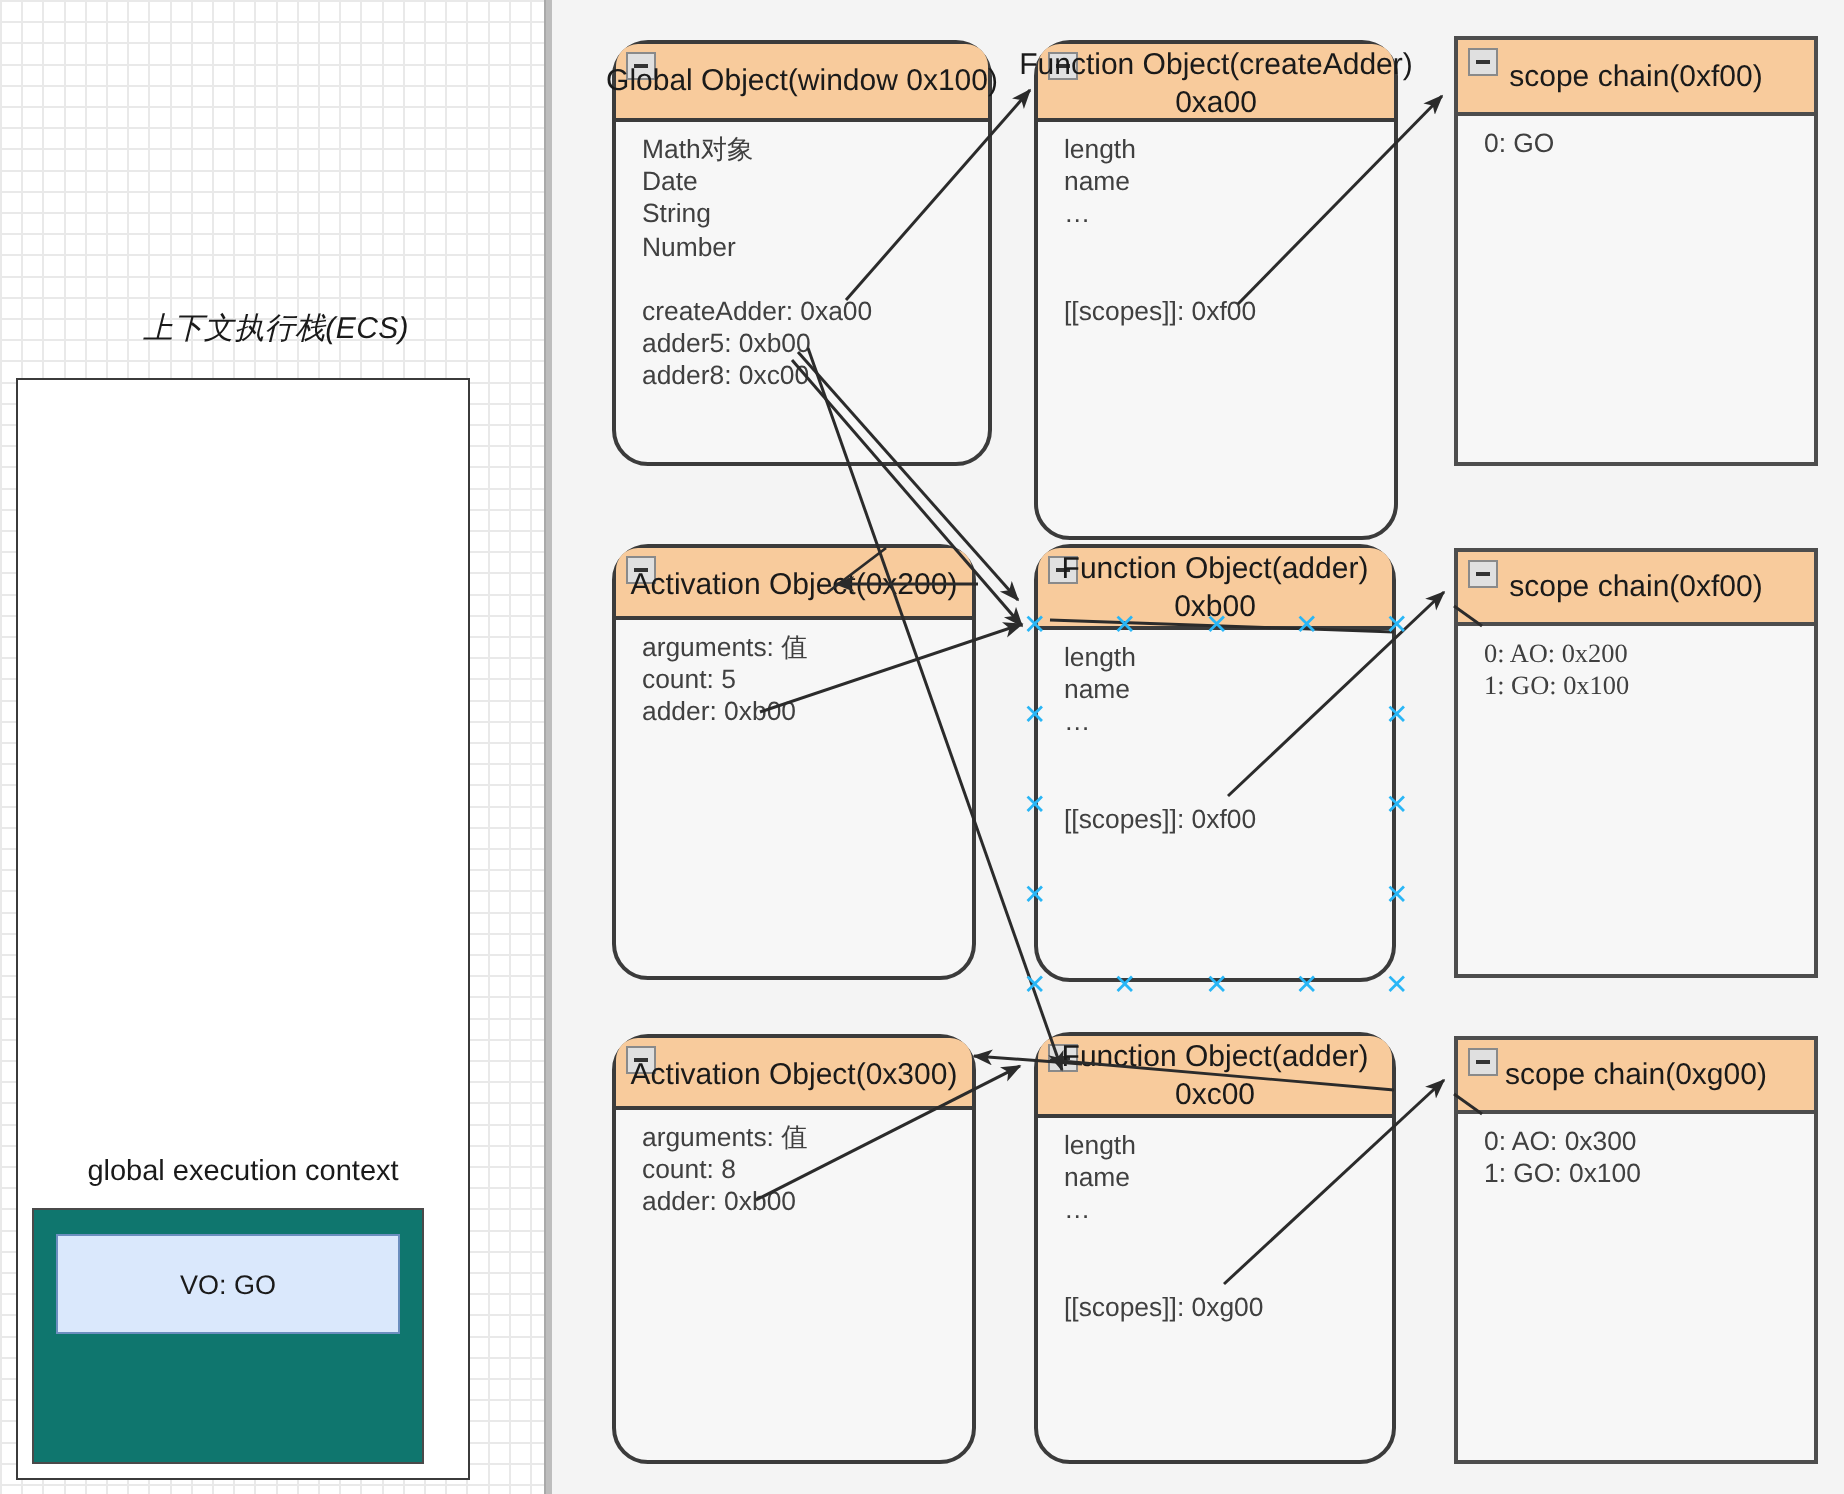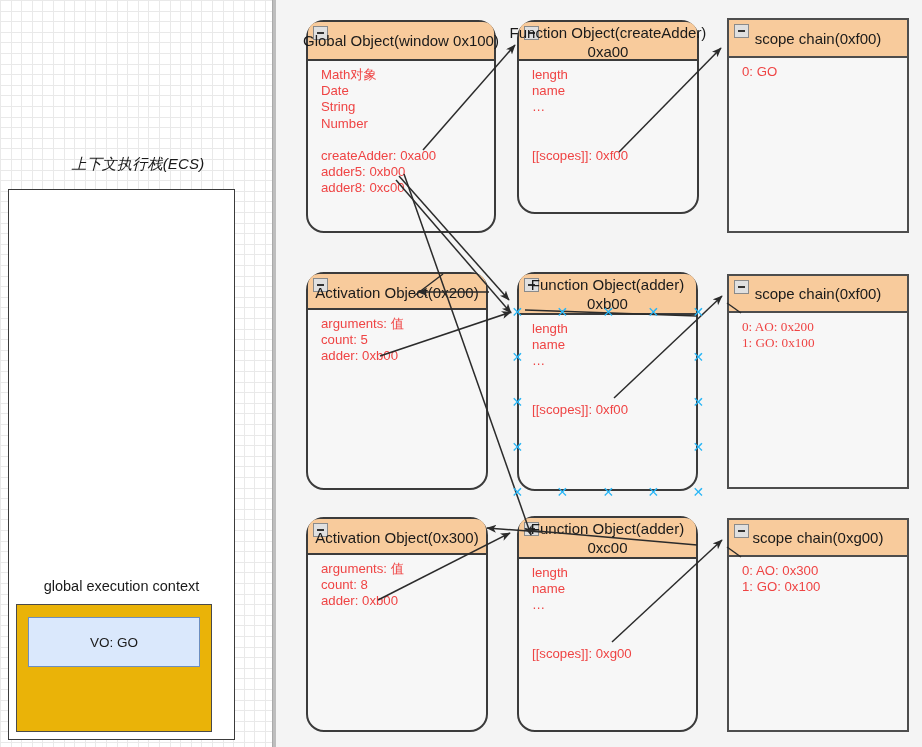--- a/index.html
+++ b/index.html
@@ -33,21 +33,21 @@
   .ecs-box{
     position:absolute;left:8px;top:189px;width:227px;height:551px;
     background:#ffffff;border:1.6px solid #3b3b3b;box-sizing:border-box;
   }
   .gec-title{
     position:absolute;left:8px;top:578px;width:227px;text-align:center;
     font-size:14.5px;color:#1a1a1a;
   }
   .gec-box{
     position:absolute;left:16px;top:604px;width:196px;height:128px;
-    background:#eab308;border:1.8px solid #4a4a4a;box-sizing:border-box;
+    background:#0f766e;border:1.8px solid #4a4a4a;box-sizing:border-box;
   }
   .gec-row{
     position:absolute;left:11px;width:172px;height:50px;
     display:flex;align-items:center;justify-content:center;
     font-size:13.5px;color:#1a1a1a;box-sizing:border-box;
   }
   .gec-row.vo{top:12px;background:#dae8fc;border:1px solid #6c8ebf;}
   .gec-row.var{top:62px;background:#d5e8d4;border:1px solid #82b366;}
 
   
@@ -77,21 +77,21 @@
   .collapse-icon{
     position:absolute;left:5px;top:4px;width:13px;height:12px;
     background:#e0e0e0;border:1px solid #8a8a8a;
     display:flex;align-items:center;justify-content:center;
     font-size:11px;line-height:8px;color:#333;font-weight:bold;
   }
   .collapse-icon::before{content:"";display:block;width:7px;height:2px;background:#333;}
 
   .body-text{
     position:absolute;left:13px;right:8px;top:8px;
-    font-size:13.2px;line-height:16.2px;color:#ef4444;white-space:pre-line;
+    font-size:13.2px;line-height:16.2px;color:#404040;white-space:pre-line;
   }
 
   .handle{
     position:absolute;width:11px;height:11px;margin:-5.5px 0 0 -5.5px;
     color:#29b6f6;font-size:14px;line-height:11px;text-align:center;
     font-weight:bold;pointer-events:auto;
   }
   .handle::before{content:"\2715";display:block;}
 
   svg#wires{position:absolute;left:0;top:0;width:922px;height:747px;overflow:visible;}
@@ -119,21 +119,21 @@
     <div class="body-text" style="top:45px;">Math对象
 Date
 String
 Number
 
 createAdder: 0xa00
 adder5: 0xb00
 adder8: 0xc00</div>
   </div>
 
-  <div class="node round" style="left:517px;top:20px;width:182px;height:194px;">
+  <div class="node round" style="left:517px;top:20px;width:182px;height:250px;">
     <div class="hdr" style="height:37px;">
       <span class="collapse-icon"></span>
       <div class="hdr-title" style="top:1px;">Function Object(createAdder)
 0xa00</div>
     </div>
     <div class="body-text" style="top:45px;">length
 name
 …
 
 

